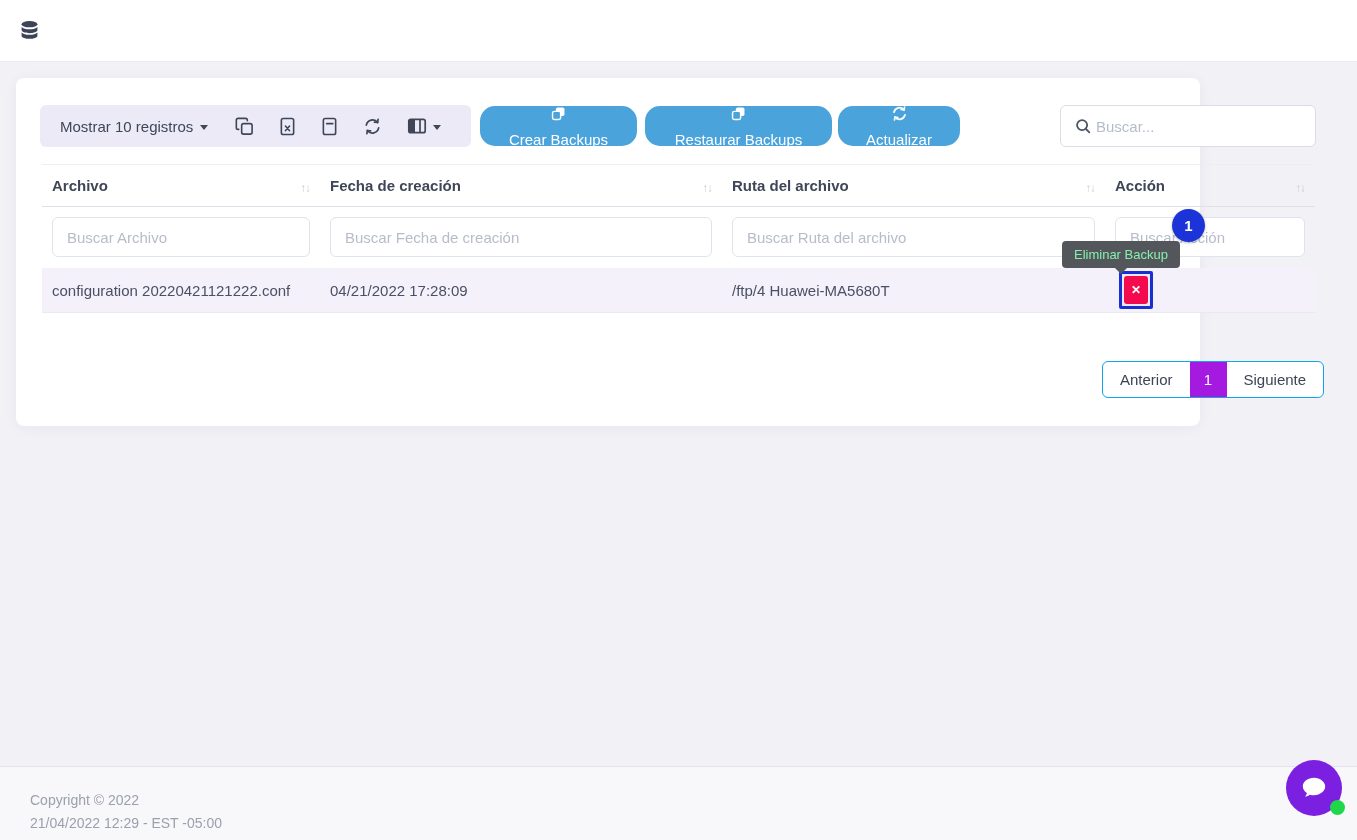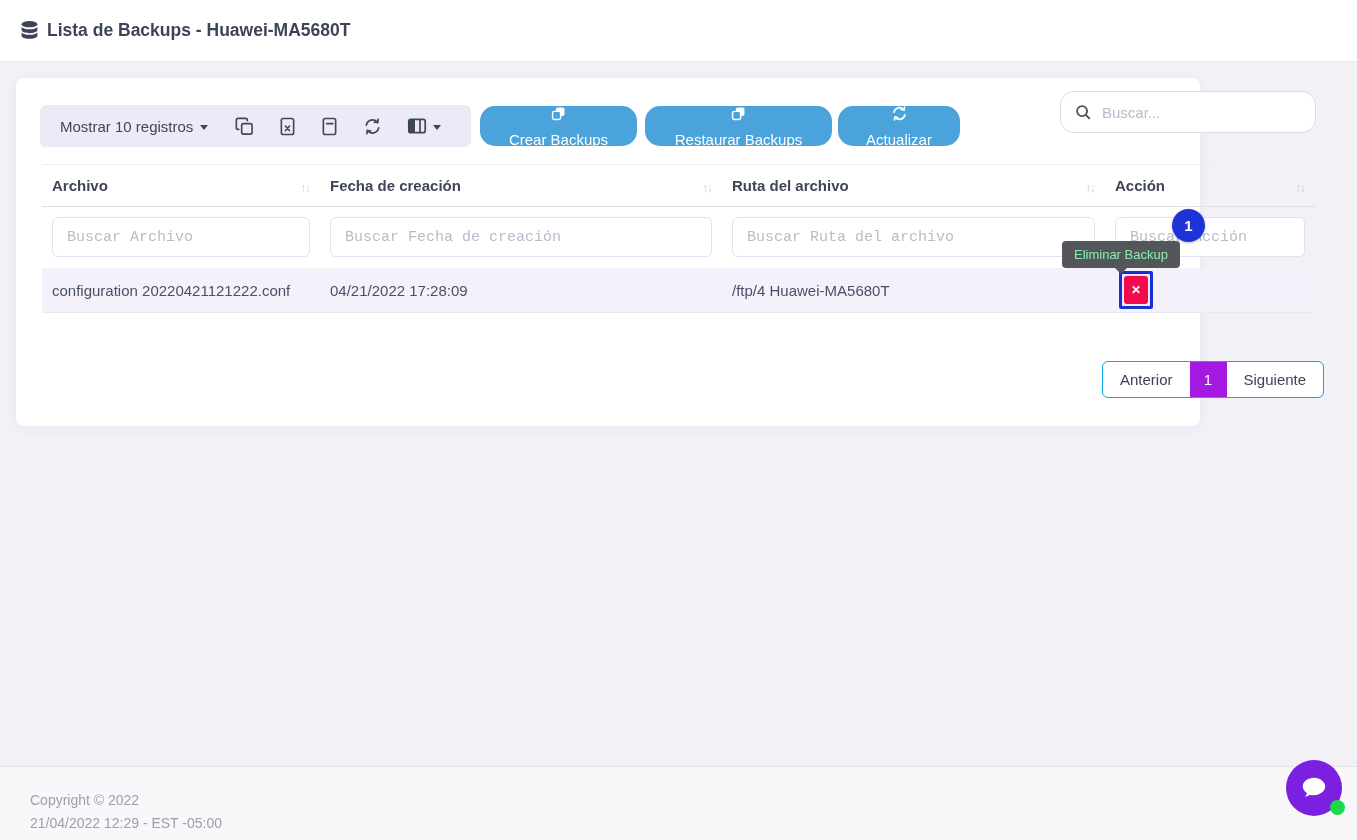--- a/index.html
+++ b/index.html
@@ -46,23 +46,23 @@
     position: absolute; top: 28px; height: 40px; border: none; border-radius: 15px;
     background: #4aa3db; color: #ffffff; font-size: 15px;
     font-family: "Liberation Sans", sans-serif;
     display: flex; align-items: center; justify-content: center; gap: 9px; cursor: pointer; flex-direction: column;
   }
   .btn-crear { left: 464px; width: 157px; }
   .btn-restaurar { left: 629px; width: 187px; }
   .btn-actualizar { left: 822px; width: 122px; }
 
   .search-box {
-    position: absolute; left: 1044px; top: 13px; width: 256px; height: 42px;
-    border: 1px solid #d9dde6; border-radius: 14px; background: #fff;
-    display: flex; align-items: center; padding: 0 13px; gap: 10px;
+    position: absolute; left: 1044px; top: 27px; width: 256px; height: 42px;
+    border: 1px solid #d9dde6; border-radius: 6px; background: #fff;
+    display: flex; align-items: center; padding: 0 13px; gap: 4px;
   }
   .search-box input {
     border: none; outline: none; flex: 1; font-size: 15px; color: #4a5065;
     font-family: "Liberation Sans", sans-serif; background: transparent;
   }
   input::placeholder { color: #b6bcc9; opacity: 1; }
 
   
   .table-area { position: absolute; left: 26px; top: 86px; width: 1273px; }
   .tgrid { display: grid; grid-template-columns: 278px 402px 383px 1fr; }
@@ -73,21 +73,21 @@
   .th {
     padding: 0 10px; display: flex; justify-content: space-between; align-items: flex-end;
     font-size: 15px; font-weight: bold; color: #3f4657; cursor: pointer;
   }
   .sort-glyph { color: #c9cdd9; font-size: 11.5px; letter-spacing: -1px; font-weight: normal; }
   .filter-row { padding: 10px 0 11px 0; }
   .filter-row input {
     height: 40px; margin: 0 10px; width: calc(100% - 20px);
     border: 1px solid #dfe3ec; border-radius: 6px; padding: 0 14px;
     font-size: 15px; color: #4a5065; outline: none;
-    font-family: Liberation Mono, monospace;
+    font-family: Liberation Sans, sans-serif;
   }
   .data-row {
     height: 45px; align-items: center; background: #f4f1fb;
     border-bottom: 1px solid #e9eaf1; font-size: 15px; color: #4a5065;
   }
   .td { padding: 0 10px; white-space: nowrap; overflow: hidden; }
 
   
   .delete-annotation {
     display: inline-block; border: 3px solid #1b2ed1; border-radius: 2px;
@@ -161,21 +161,20 @@
 <body>
 
 <div class="navbar">
   <span>
     <svg width="19" height="21" viewBox="0 0 24 26" fill="#3d4457">
       <ellipse cx="12" cy="5" rx="10" ry="4"></ellipse>
       <path d="M2 8.5v4c0 2.2 4.5 4 10 4s10-1.8 10-4v-4c-1.8 1.9-5.5 3-10 3s-8.2-1.1-10-3z"></path>
       <path d="M2 15.5v4c0 2.2 4.5 4 10 4s10-1.8 10-4v-4c-1.8 1.9-5.5 3-10 3s-8.2-1.1-10-3z"></path>
     </svg>
   </span>
-  <span class="navbar-title">Lista de Backups - Huawei-MA5680T</span>
 </div>
 
 <div class="card">
 
   <div class="dt-toolbar-group">
     <div class="length-select">
       <span>Mostrar 10 registros</span>
       <span class="caret-down"></span>
     </div>
     <div class="tool-icons">

